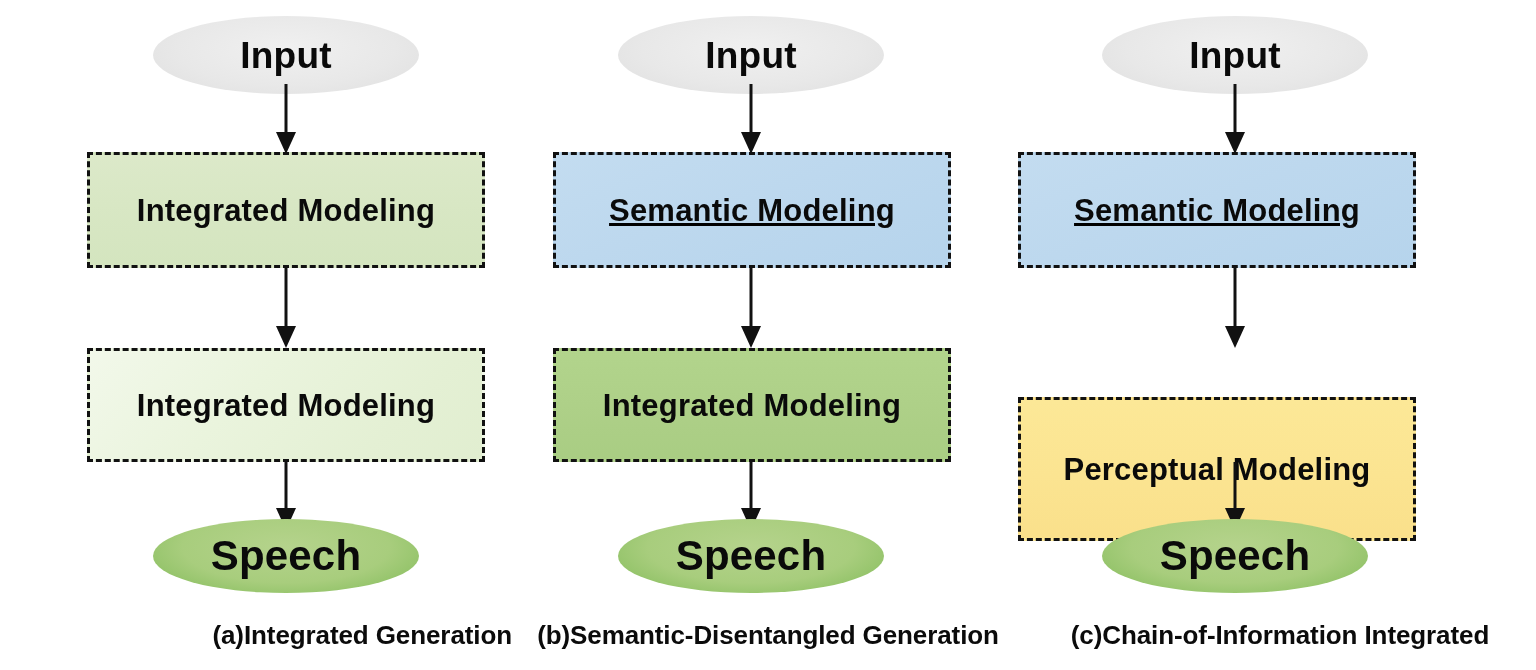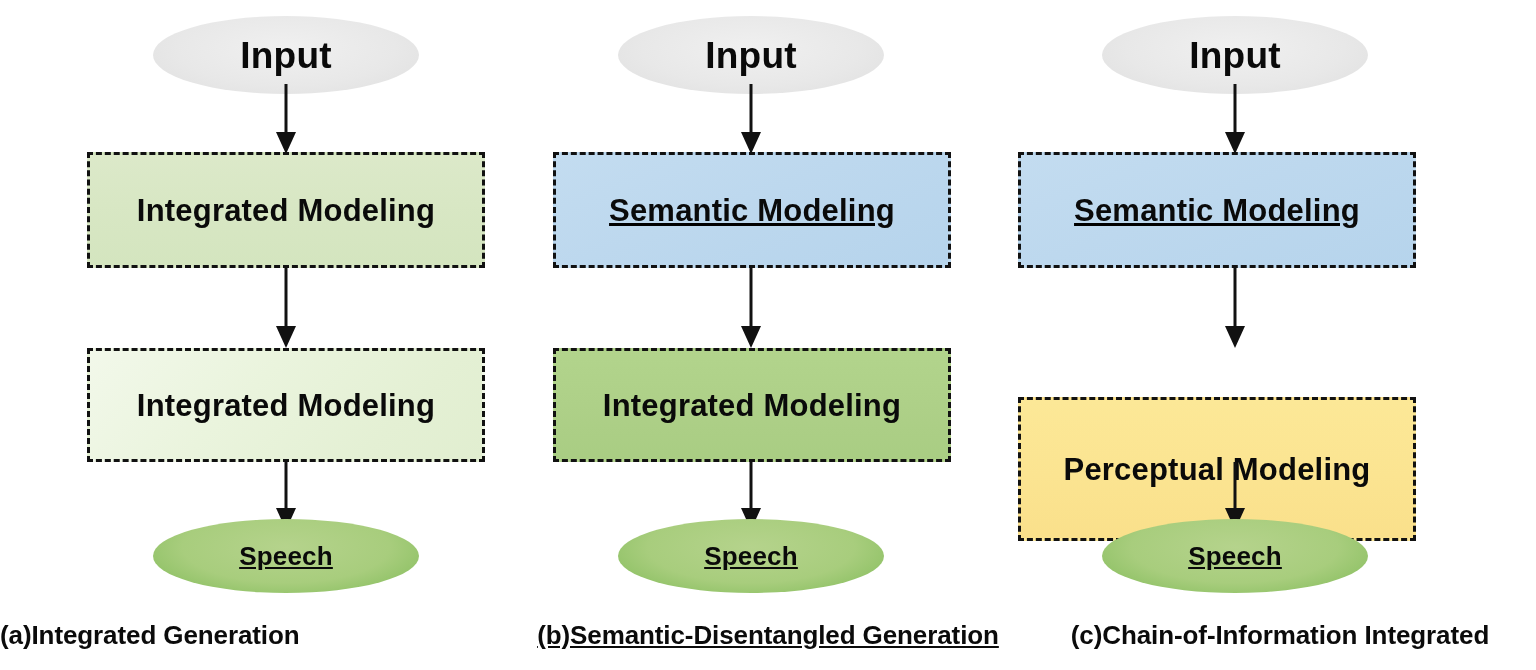--- a/index.html
+++ b/index.html
@@ -49,21 +49,21 @@
     height: 78px;
     background: radial-gradient(ellipse at 50% 42%, #f0f0f0 0%, #e8e8e8 58%, #e3e3e3 80%, #e6e6e6 100%);
   }
   .ellipse-input .label { font-size: 37px; }
 
   .ellipse-speech {
     width: 266px;
     height: 74px;
     background: radial-gradient(ellipse at 50% 38%, #b5d38c 0%, #a8cd7d 55%, #8cc063 85%, #8dc163 100%);
   }
-  .ellipse-speech .label { font-size: 26px; text-decoration: underline; }
+  .ellipse-speech .label { font-size: 42px; }
 
   
   .rect {
     position: absolute;
     box-sizing: border-box;
     border: 3px dashed #111111;
     display: flex;
     align-items: center;
     justify-content: center;
   }
@@ -128,21 +128,21 @@
 
     <svg class="arrow" style="left:271px; top:462px;" width="30" height="70" viewBox="0 0 30 70">
       <line x1="15" y1="0" x2="15" y2="52" stroke="#111111" stroke-width="3"></line>
       <polygon points="15,68 5,46 25,46" fill="#111111"></polygon>
     </svg>
 
     <div class="ellipse ellipse-speech" style="left:153px; top:519px;">
       <span class="label">Speech</span>
     </div>
 
-    <div class="caption" style="left:0; top:620px; width:512px; text-align:left;">
+    <div class="caption" style="left:0; top:620px; width:512px; text-align:right;">
       <span>(a)Integrated Generation</span>
     </div>
   </div>
 
   <div class="col" style="left:512px; width:512px;">
 
     <div class="ellipse ellipse-input" style="left:106px; top:16px;">
       <span class="label">Input</span>
     </div>
 
@@ -166,21 +166,21 @@
 
     <svg class="arrow" style="left:224px; top:462px;" width="30" height="70" viewBox="0 0 30 70">
       <line x1="15" y1="0" x2="15" y2="52" stroke="#111111" stroke-width="3"></line>
       <polygon points="15,68 5,46 25,46" fill="#111111"></polygon>
     </svg>
 
     <div class="ellipse ellipse-speech" style="left:106px; top:519px;">
       <span class="label">Speech</span>
     </div>
 
-    <div class="caption" style="left:-60px; top:620px; width:632px; text-align:center;text-decoration:underline;">
+    <div class="caption" style="left:-60px; top:620px; width:632px; text-align:center;">
       <span>(b)Semantic-Disentangled Generation</span>
     </div>
   </div>
 
   <div class="col" style="left:1024px; width:512px;">
 
     <div class="ellipse ellipse-input" style="left:78px; top:16px;">
       <span class="label">Input</span>
     </div>
 

